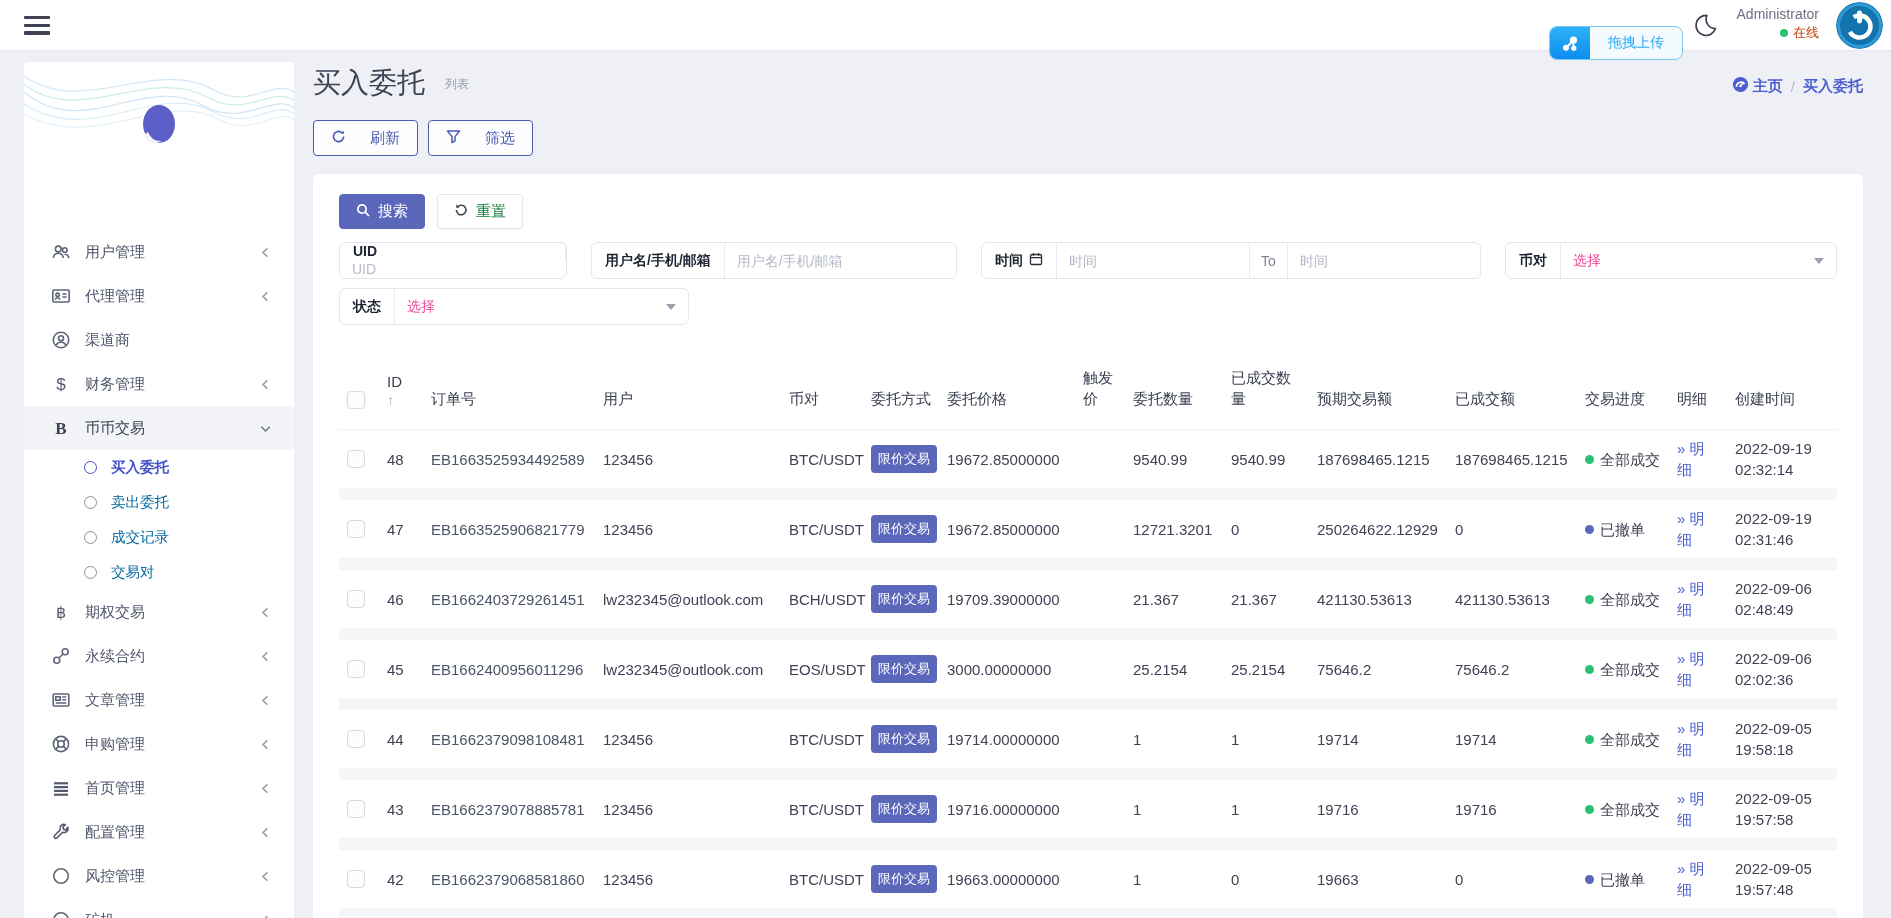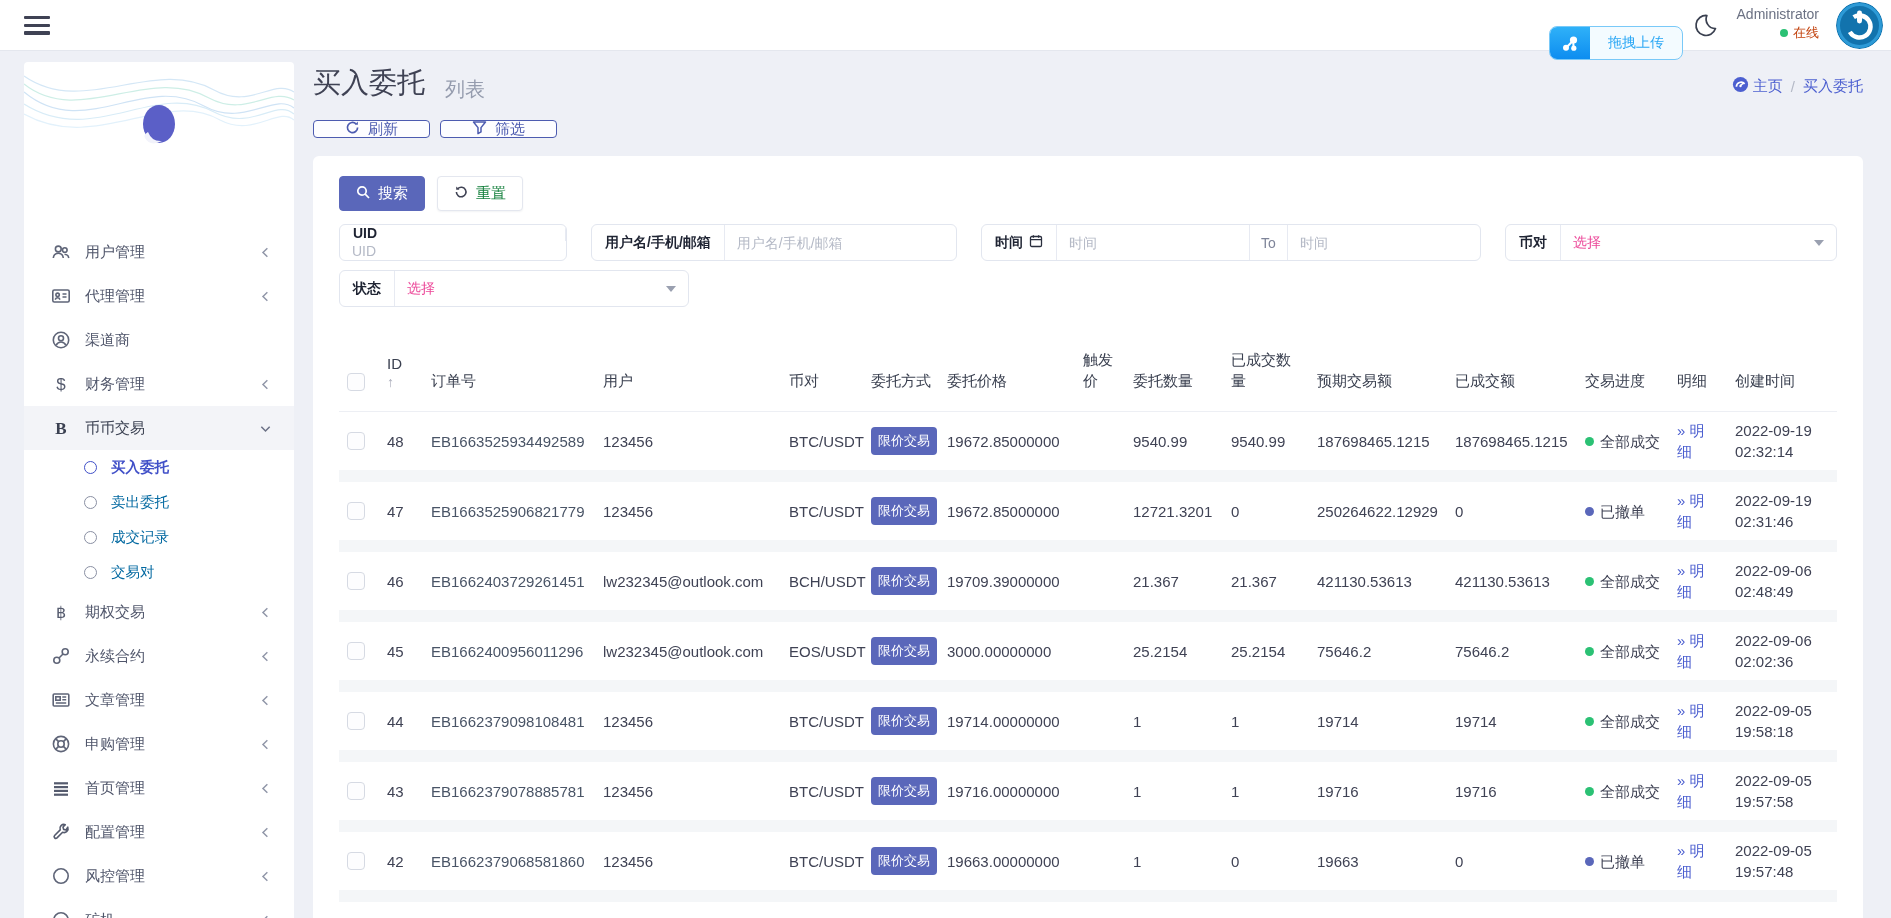--- a/index.html
+++ b/index.html
@@ -38,27 +38,27 @@
   .submenu-item { height:35px; display:flex; align-items:center; padding-left:60px; cursor:pointer; }
   .sub-circle { width:13px; height:13px; border:1.6px solid #8a90a3; border-radius:50%; margin-right:14px; flex:none; }
   .submenu-item .sub-label { font-size:14.5px; color:#0369a1; }
   .submenu-item.active .sub-circle { border-color:#4150c8; }
   .submenu-item.active .sub-label { color:#4150c8; font-weight:700; }
 
   
   .main { position:absolute; left:313px; top:50px; width:1550px; }
   .page-head { position:relative; height:62px; }
   .page-title { position:absolute; left:0; top:14px; font-size:28px; color:#3f4254; font-weight:500; }
-  .page-sub { position:absolute; left:132px; top:26px; font-size:20px; color:#959cae; }
+  .page-sub { position:absolute; left:132px; top:26px; font-size:12px; color:#959cae; }
   .breadcrumb { position:absolute; right:0; top:26px; display:flex; align-items:center; gap:8px; font-size:15px; }
-  .crumb-link { color:#4c5fd0; cursor:pointer; display:flex; align-items:center; gap:4px; }
+  .crumb-link { color:#4c5fd0; cursor:pointer; display:flex; align-items:center; gap:4px;font-weight:bold; }
   .crumb-sep { color:#b4b9c6; }
 
   .toolbar { display:flex; gap:10px; margin-top:8px; }
-  .btn-outline { display:flex; align-items:center; gap:8px; height:18px; padding:0 31px; border:1px solid #4c5bb0; border-radius:4px; background:#fdfdff; color:#4c5bb0; font-size:15px; cursor:pointer; }
+  .btn-outline { display:flex; align-items:center; gap:24px; height:36px; padding:0 17px; border:1px solid #4c5bb0; border-radius:4px; background:#fdfdff; color:#4c5bb0; font-size:15px; cursor:pointer; }
 
   .card { margin-top:18px; background:#fff; border-radius:6px; padding:20px 26px 40px; min-height:760px; }
   .action-row { display:flex; gap:12px; }
   .btn-solid { display:flex; align-items:center; gap:8px; height:35px; padding:0 16px; background:#5a67ba; border:1px solid #5a67ba; border-radius:4px; color:#fff; font-size:15px; cursor:pointer; }
   .btn-plain { display:flex; align-items:center; gap:8px; height:35px; padding:0 16px; background:#fff; border:1px solid #e4e7ef; border-radius:4px; color:#15803d; font-size:15px; cursor:pointer; box-shadow:0 1px 2px rgba(40,50,80,.06); }
 
   .filters { margin-top:13px; }
   .filter-row { display:flex; justify-content:flex-start; gap:24px; margin-top:9px; }
   .fgroup { display:flex; align-items:stretch; height:37px; border:1px solid #e2e6ef; border-radius:6px; background:#fff; overflow:hidden; }
   .flabel { display:flex; align-items:center; gap:6px; padding:0 13px; font-size:14px; font-weight:700; color:#1f2433; border-right:1px solid #e7eaf2; white-space:nowrap; }

